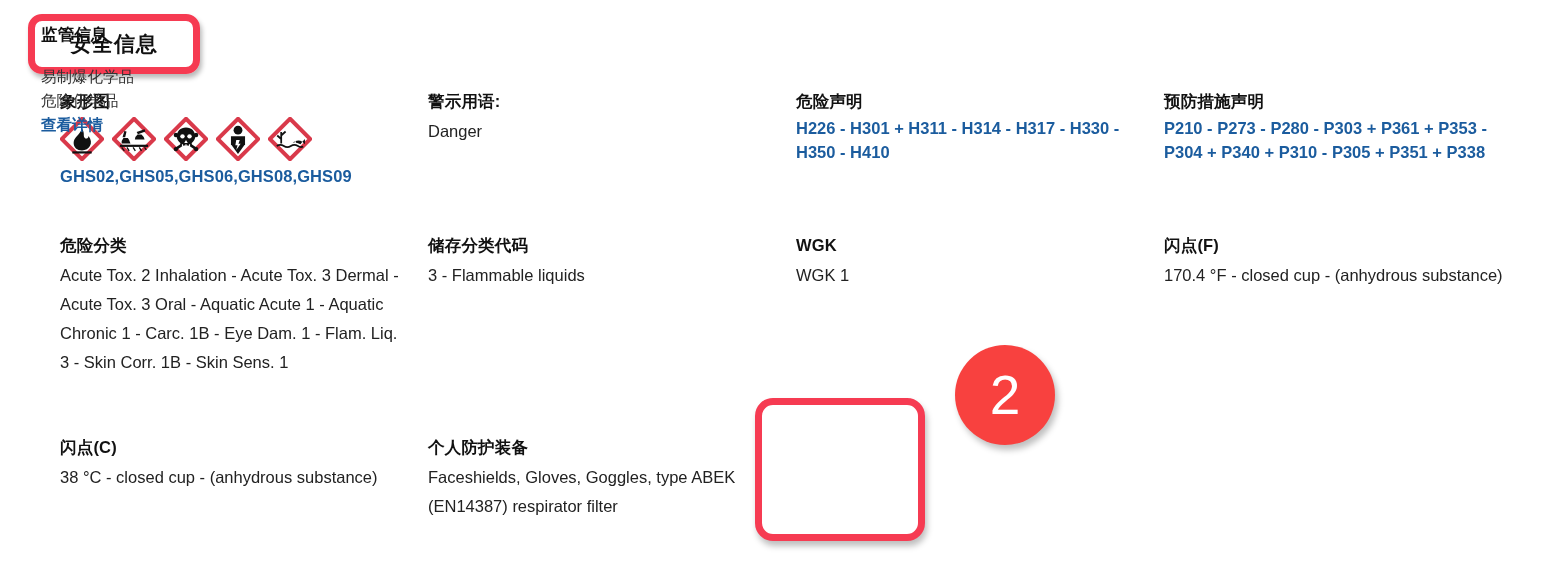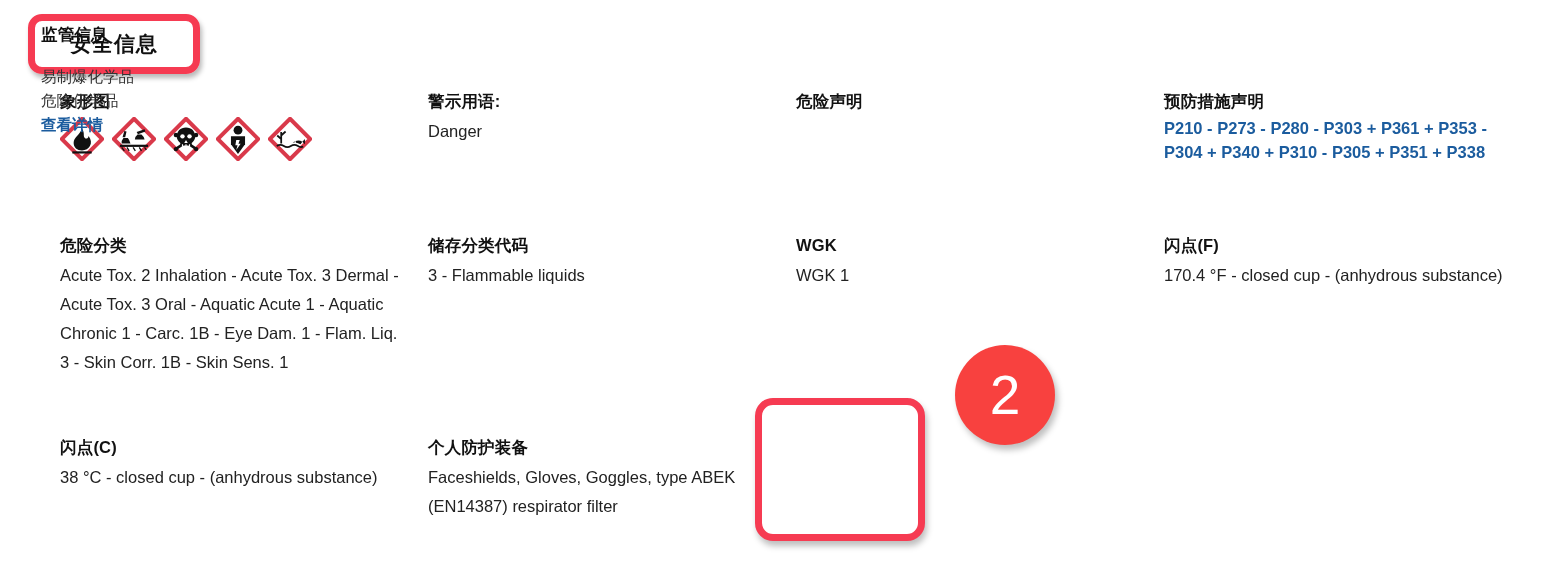--- a/index.html
+++ b/index.html
@@ -190,29 +190,31 @@
     <svg class="pictogram" viewBox="0 0 100 100">
       <polygon points="50,4 96,50 50,96 4,50" fill="#ffffff" stroke="#d9394a" stroke-width="9"></polygon>
       <path d="M20 66 q8 -5 16 0 q8 5 16 0 q8 -5 16 0 q6 4 12 1" stroke="#111111" stroke-width="4" fill="none"></path>
       <path d="M30 60 l0 -26 M30 42 l10 -9 M30 50 l-9 -8" stroke="#111111" stroke-width="4" fill="none"></path>
       <path d="M56 58 q12 -8 22 -2 l-4 6 q-9 -5 -18 -4 z" fill="#111111"></path>
       <path d="M78 56 l6 -6 l0 12 z" fill="#111111"></path>
       <circle cx="62" cy="57" r="2" fill="#ffffff"></circle>
     </svg>
   </div>
 
+  <div id="ghs-codes">GHS02,GHS05,GHS06,GHS08,GHS09</div>
 </div>
 
 <div class="col c2 row1">
   <div class="field-label">警示用语:</div>
   <div class="field-value">Danger</div>
 </div>
 
 <div class="col c3 row1">
   <div class="field-label">危险声明</div>
+  <div class="field-value link">H226 - H301 + H311 - H314 - H317 - H330 - H350 - H410</div>
 </div>
 
 <div class="col c4 row1">
   <div class="field-label">预防措施声明</div>
   <div class="field-value link">P210 - P273 - P280 - P303 + P361 + P353 - P304 + P340 + P310 - P305 + P351 + P338</div>
 </div>
 
 <div class="col c1 row2">
   <div class="field-label">危险分类</div>
   <div class="field-value">Acute Tox. 2 Inhalation - Acute Tox. 3 Dermal - Acute Tox. 3 Oral - Aquatic Acute 1 - Aquatic Chronic 1 - Carc. 1B - Eye Dam. 1 - Flam. Liq. 3 - Skin Corr. 1B - Skin Sens. 1</div>

